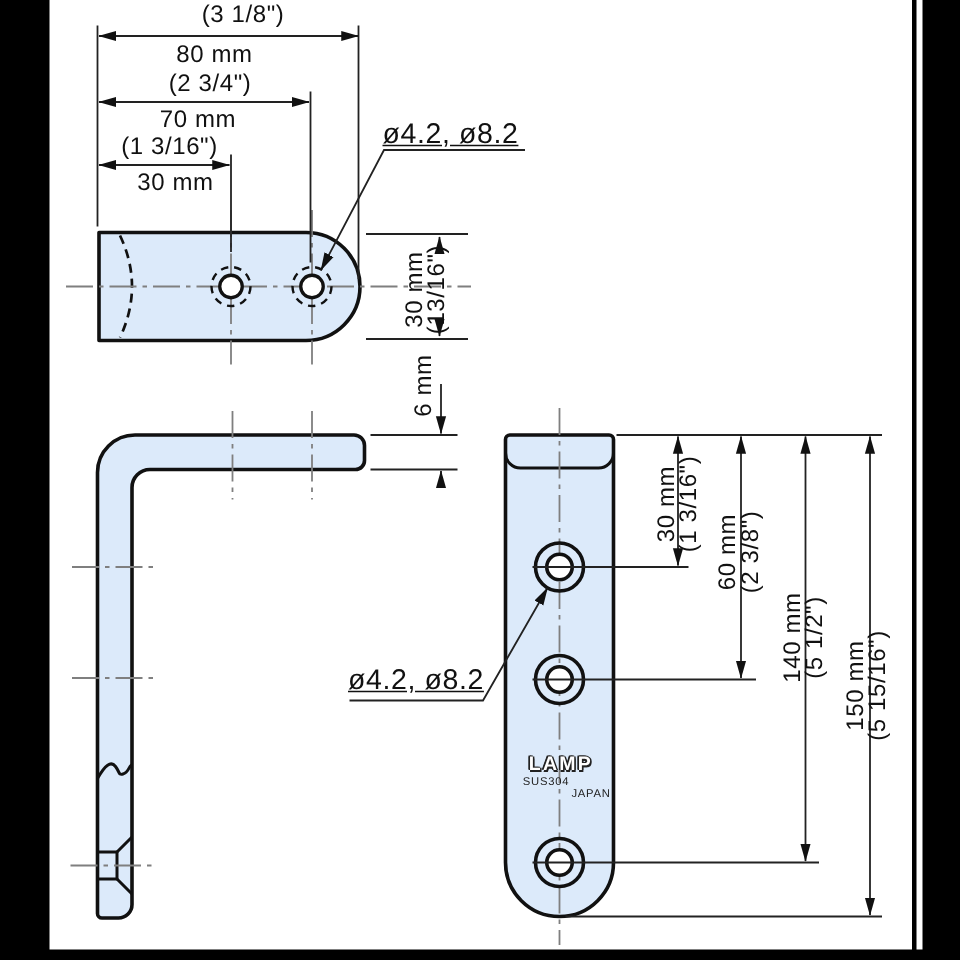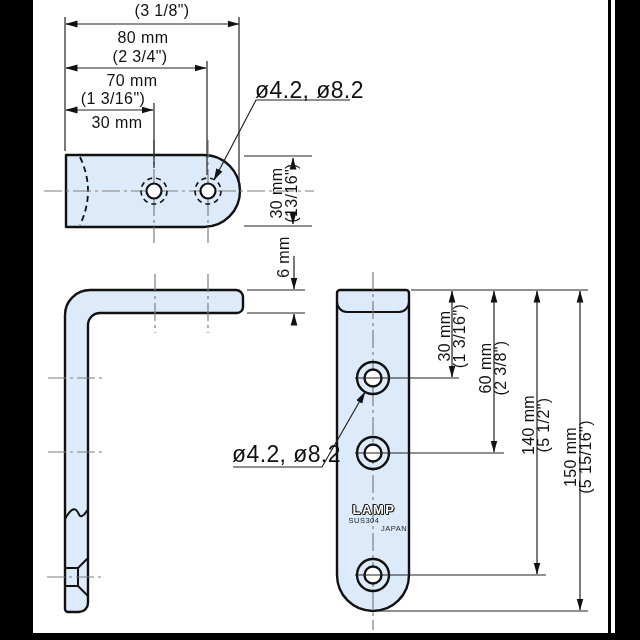--- a/index.html
+++ b/index.html
@@ -18,21 +18,21 @@
   .band{position:absolute;background:var(--scan-border);}
   .band-left{left:0;top:0;width:33px;height:640px;}
   .band-right-line{left:608px;top:0;width:3px;height:640px;}
   .band-right{left:615px;top:0;width:25px;height:640px;}
   .band-bottom{left:0;top:633px;width:640px;height:7px;}
   .dim{
     position:absolute;font-size:16px;letter-spacing:.4px;line-height:17px;
     color:#111;white-space:nowrap;transform:translate(-50%,-50%);
   }
   .dim-left{transform:translate(0,-50%);}
-  .dia{font-size:23px;}
+  .dia{font-size:19px;text-decoration:underline;}
   .vdim{
     position:absolute;font-size:16px;letter-spacing:.4px;line-height:15px;
     color:#111;text-align:center;white-space:nowrap;
     transform:translate(-50%,-50%) rotate(-90deg);
   }
   .logo{position:absolute;text-align:right;transform:translate(-50%,-50%);white-space:nowrap;}
   .logo-brand{
     font-size:13px;font-weight:bold;letter-spacing:1.5px;color:#fff;
     text-shadow:-1px 0 #222,1px 0 #222,0 -1px #222,0 1px #222,1px 1px #222,-1px -1px #222;
   }

